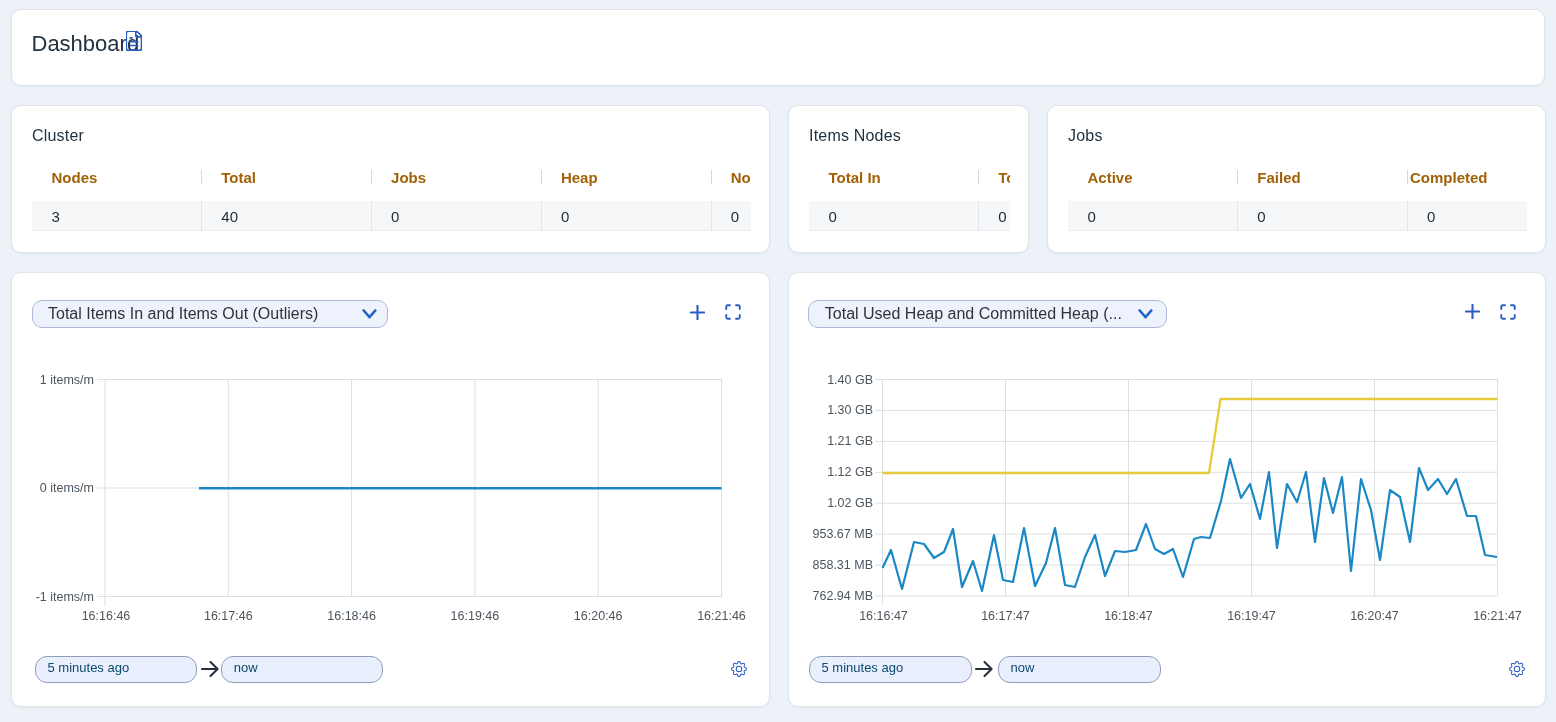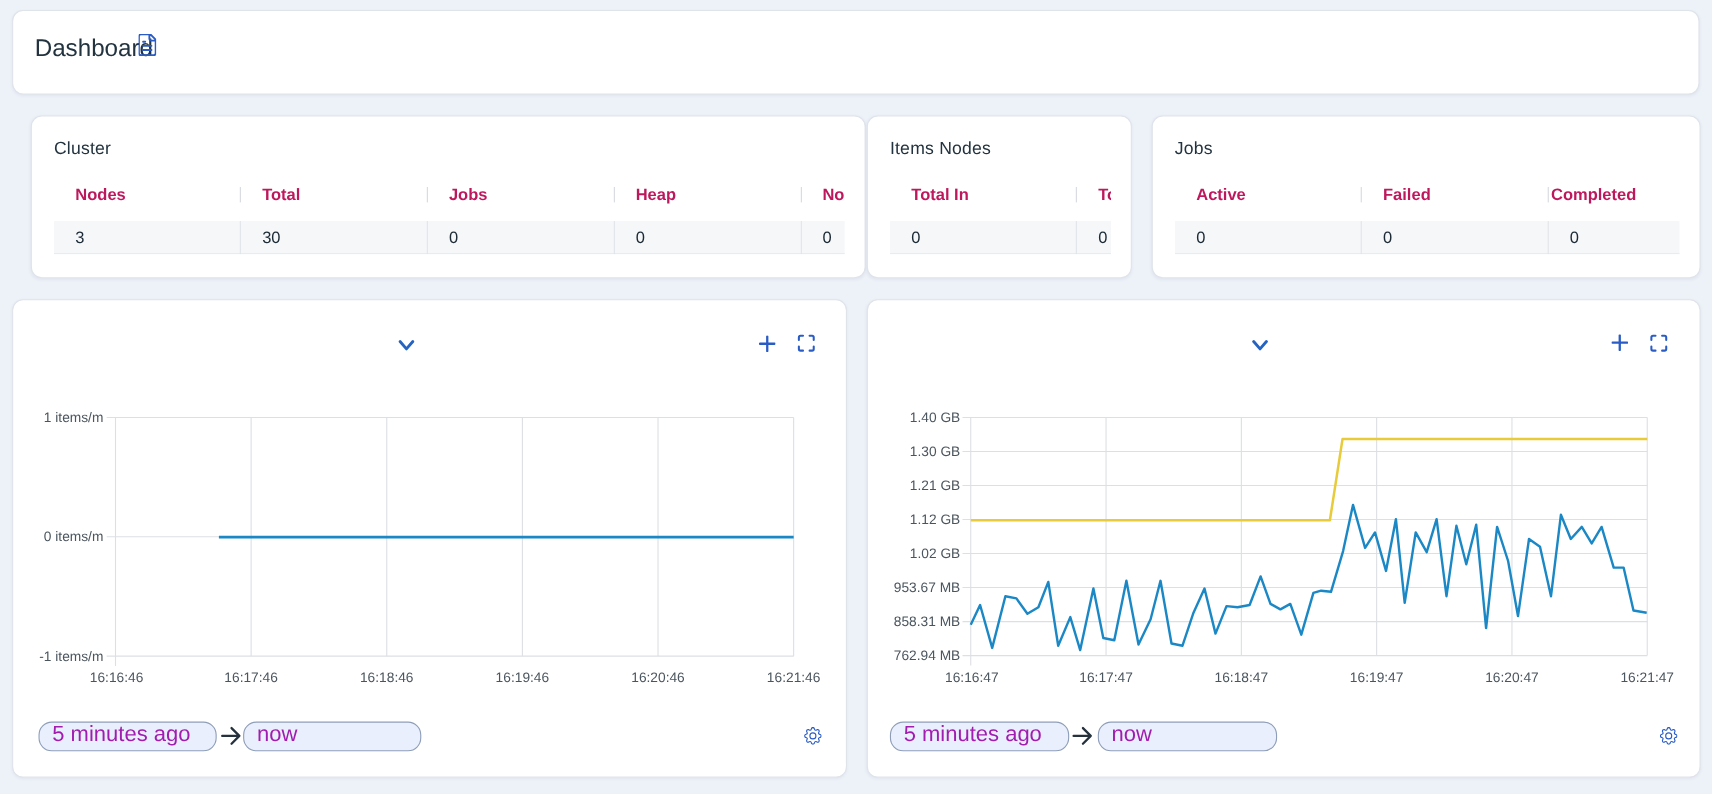--- a/index.html
+++ b/index.html
@@ -1,50 +1,50 @@
 <!DOCTYPE html>
 <html><head><meta charset="utf-8">
 <style>
 * { margin:0; padding:0; box-sizing:border-box; }
 html,body { width:1556px; height:722px; background:#edf1f8; font-family:"Liberation Sans",sans-serif; position:relative; overflow:hidden; }
 .card { position:absolute; background:#fff; border:1px solid #dfe3ea; border-radius:10px; box-shadow:0 1px 3px rgba(25,45,80,0.05); overflow:hidden; }
 .abs { position:absolute; }
 .ctitle { position:absolute; left:20px; top:21px; font-size:16px; color:#22333f; letter-spacing:0.2px; }
 .twrap { position:absolute; top:0; height:148px; overflow:hidden; }
-.th { position:absolute; top:63px; font-size:15px; font-weight:bold; color:#be185d; white-space:nowrap; }
+.th { position:absolute; top:63px; font-size:15px; font-weight:bold; color:#a16207; white-space:nowrap; }
 .hsep { position:absolute; top:64px; width:1px; height:14px; background:#d5d9df; }
 .stripe { position:absolute; left:0; right:0; top:95px; height:29.5px; background:#f6f7f9; border-bottom:1px solid #e9ebee; }
 .td { position:absolute; top:102px; font-size:15px; color:#1c2a35; white-space:nowrap; }
 .vsep { position:absolute; top:95px; width:1px; height:29.5px; background:#e1e4e8; }
 .sel { position:absolute; height:28px; background:#edf2fc; border:1.5px solid #aeb9da; border-radius:10px; }
 .seltxt { position:absolute; left:15.5px; top:4.5px; font-size:16px; color:#2e3338; white-space:nowrap; }
-.pill { position:absolute; height:27px; background:#e9effc; border:1px solid #8e9eb9; border-radius:12px; font-size:20px; color:#a21caf; line-height:22.5px; padding-left:11.5px; }
+.pill { position:absolute; height:27px; background:#e9effc; border:1px solid #8e9eb9; border-radius:12px; font-size:13px; color:#0c4a6e; line-height:22.5px; padding-left:11.5px; }
 .ax { font-size:12.5px; fill:#4b555e; font-family:"Liberation Sans",sans-serif; }
 </style></head><body>
 <div class="card" style="left:11px;top:9px;width:1534px;height:77px">
 <div class="abs" style="left:19.5px;top:21px;font-size:22px;color:#22333f">Dashboard</div>
 <svg class="abs" style="left:114px;top:21px" width="15.8" height="19.5" viewBox="3.75 1.75 16.5 20.5">
       <path d="M15 2H6a2 2 0 0 0-2 2v16a2 2 0 0 0 2 2h12a2 2 0 0 0 2-2V7Z M14 2v4a2 2 0 0 0 2 2h4 M10 9H8 M16 13H8 M16 17H8" fill="none" stroke="#2a5cc5" stroke-width="1.8" stroke-linecap="round" stroke-linejoin="round"></path>
     </svg>
 </div>
-<div class="card" style="left:28px;top:105px;width:759px;height:148px">
+<div class="card" style="left:11px;top:105px;width:759px;height:148px">
 <div class="ctitle">Cluster</div>
 <div class="twrap" style="left:20px;width:719px">
 <div class="th" style="left:19.5px">Nodes</div>
 <div class="th" style="left:189.3px">Total</div>
 <div class="hsep" style="left:169.3px"></div>
 <div class="th" style="left:359.1px">Jobs</div>
 <div class="hsep" style="left:339.1px"></div>
 <div class="th" style="left:528.9px">Heap</div>
 <div class="hsep" style="left:508.9px"></div>
 <div class="th" style="left:698.7px">Nodes</div>
 <div class="hsep" style="left:678.7px"></div>
 <div class="stripe"></div>
 <div class="td" style="left:19.5px">3</div>
-<div class="td" style="left:189.3px">30</div>
+<div class="td" style="left:189.3px">40</div>
 <div class="vsep" style="left:169.3px"></div>
 <div class="td" style="left:359.1px">0</div>
 <div class="vsep" style="left:339.1px"></div>
 <div class="td" style="left:528.9px">0</div>
 <div class="vsep" style="left:508.9px"></div>
 <div class="td" style="left:698.7px">0</div>
 <div class="vsep" style="left:678.7px"></div>
 </div>
   </div>
 <div class="card" style="left:788px;top:105px;width:241px;height:148px">
@@ -90,20 +90,23 @@
       <text x="82" y="219.0" text-anchor="end" class="ax">0 items/m</text>
       <text x="82" y="327.5" text-anchor="end" class="ax">-1 items/m</text>
       <text x="94.0" y="347" text-anchor="middle" class="ax">16:16:46</text>
       <text x="216.3" y="347" text-anchor="middle" class="ax">16:17:46</text>
       <text x="339.6" y="347" text-anchor="middle" class="ax">16:18:46</text>
       <text x="462.9" y="347" text-anchor="middle" class="ax">16:19:46</text>
       <text x="586.2" y="347" text-anchor="middle" class="ax">16:20:46</text>
       <text x="709.5" y="347" text-anchor="middle" class="ax">16:21:46</text>
       <line x1="187" y1="215.3" x2="709.5" y2="215.3" stroke="#1b88c5" stroke-width="2.4"></line>
     </svg>
+<div class="sel" style="left:19.5px;top:26.5px;width:356px">
+      <span class="seltxt">Total Items In and Items Out (Outliers)</span>
+    </div>
 <svg class="abs" style="left:349.7px;top:35.5px" width="15" height="11" viewBox="0 0 15 11">
       <path d="M1.7 1.5 L7.5 8.2 L13.3 1.5" fill="none" stroke="#2563c2" stroke-width="2.6" stroke-linecap="round" stroke-linejoin="round"></path>
     </svg>
 <svg class="abs" style="left:677.5px;top:31.5px" width="15" height="15" viewBox="0 0 15 15">
       <path d="M0.8 7.5 H14.2 M7.5 0.8 V14.2" fill="none" stroke="#2a5cc5" stroke-width="2.1" stroke-linecap="round"></path>
     </svg>
 <svg class="abs" style="left:711.5px;top:29.5px" width="18" height="18" viewBox="0 0 24 24">
       <path d="M8 3H5a2 2 0 0 0-2 2v3 M21 8V5a2 2 0 0 0-2-2h-3 M3 16v3a2 2 0 0 0 2 2h3 M16 21h3a2 2 0 0 0 2-2v-3" fill="none" stroke="#2a5cc5" stroke-width="2.5" stroke-linecap="round" stroke-linejoin="round"></path>
     </svg>
 <div class="pill" style="left:23px;top:382.5px;width:161.5px">5 minutes ago</div>
@@ -142,20 +145,23 @@
       <text x="84" y="327.0" text-anchor="end" class="ax">762.94 MB</text>
       <text x="94.5" y="347" text-anchor="middle" class="ax">16:16:47</text>
       <text x="216.5" y="347" text-anchor="middle" class="ax">16:17:47</text>
       <text x="339.5" y="347" text-anchor="middle" class="ax">16:18:47</text>
       <text x="462.5" y="347" text-anchor="middle" class="ax">16:19:47</text>
       <text x="585.5" y="347" text-anchor="middle" class="ax">16:20:47</text>
       <text x="708.5" y="347" text-anchor="middle" class="ax">16:21:47</text>
       <polyline points="93.5,200 420,200 431.5,126 708.5,126" fill="none" stroke="#e8cb3b" stroke-width="2.3" stroke-linejoin="round"></polyline>
       <polyline points="93.5,295 102,277 113,316 125,269 135,271 145,285 155,279 164,256 173,314 184,288 193,318 205,262 214,307 224,309 235,255 246,313 257,290 266,255 276,312 286,314 296,284 306,262 316,303 326,278 336,279 347,277 357,251 366,276 375,281 384,276 394,304 405,266 412,264 421,265 432,228 441,186 452,225 461,211 471,246 480,199 488,275 498,211 508,229 517,199 526,269 535,205 544,240 553,204 562,298 572,206 582,237 591,287 601,217 611,224 621,269 630,195 639,217 649,206 658,221 667,206 678,243 687,243 696,282 708,284" fill="none" stroke="#1b88c5" stroke-width="2.2" stroke-linejoin="round"></polyline>
     </svg>
+<div class="sel" style="left:19.3px;top:26.5px;width:359px">
+      <span class="seltxt">Total Used Heap and Committed Heap (...</span>
+    </div>
 <svg class="abs" style="left:349.3px;top:35.5px" width="15" height="11" viewBox="0 0 15 11">
       <path d="M1.7 1.5 L7.5 8.2 L13.3 1.5" fill="none" stroke="#2563c2" stroke-width="2.6" stroke-linecap="round" stroke-linejoin="round"></path>
     </svg>
 <svg class="abs" style="left:676.0px;top:30.5px" width="15" height="15" viewBox="0 0 15 15">
       <path d="M0.8 7.5 H14.2 M7.5 0.8 V14.2" fill="none" stroke="#2a5cc5" stroke-width="2.1" stroke-linecap="round"></path>
     </svg>
 <svg class="abs" style="left:710.4px;top:29.5px" width="18" height="18" viewBox="0 0 24 24">
       <path d="M8 3H5a2 2 0 0 0-2 2v3 M21 8V5a2 2 0 0 0-2-2h-3 M3 16v3a2 2 0 0 0 2 2h3 M16 21h3a2 2 0 0 0 2-2v-3" fill="none" stroke="#2a5cc5" stroke-width="2.5" stroke-linecap="round" stroke-linejoin="round"></path>
     </svg>
 <div class="pill" style="left:20px;top:382.5px;width:162.5px">5 minutes ago</div>

